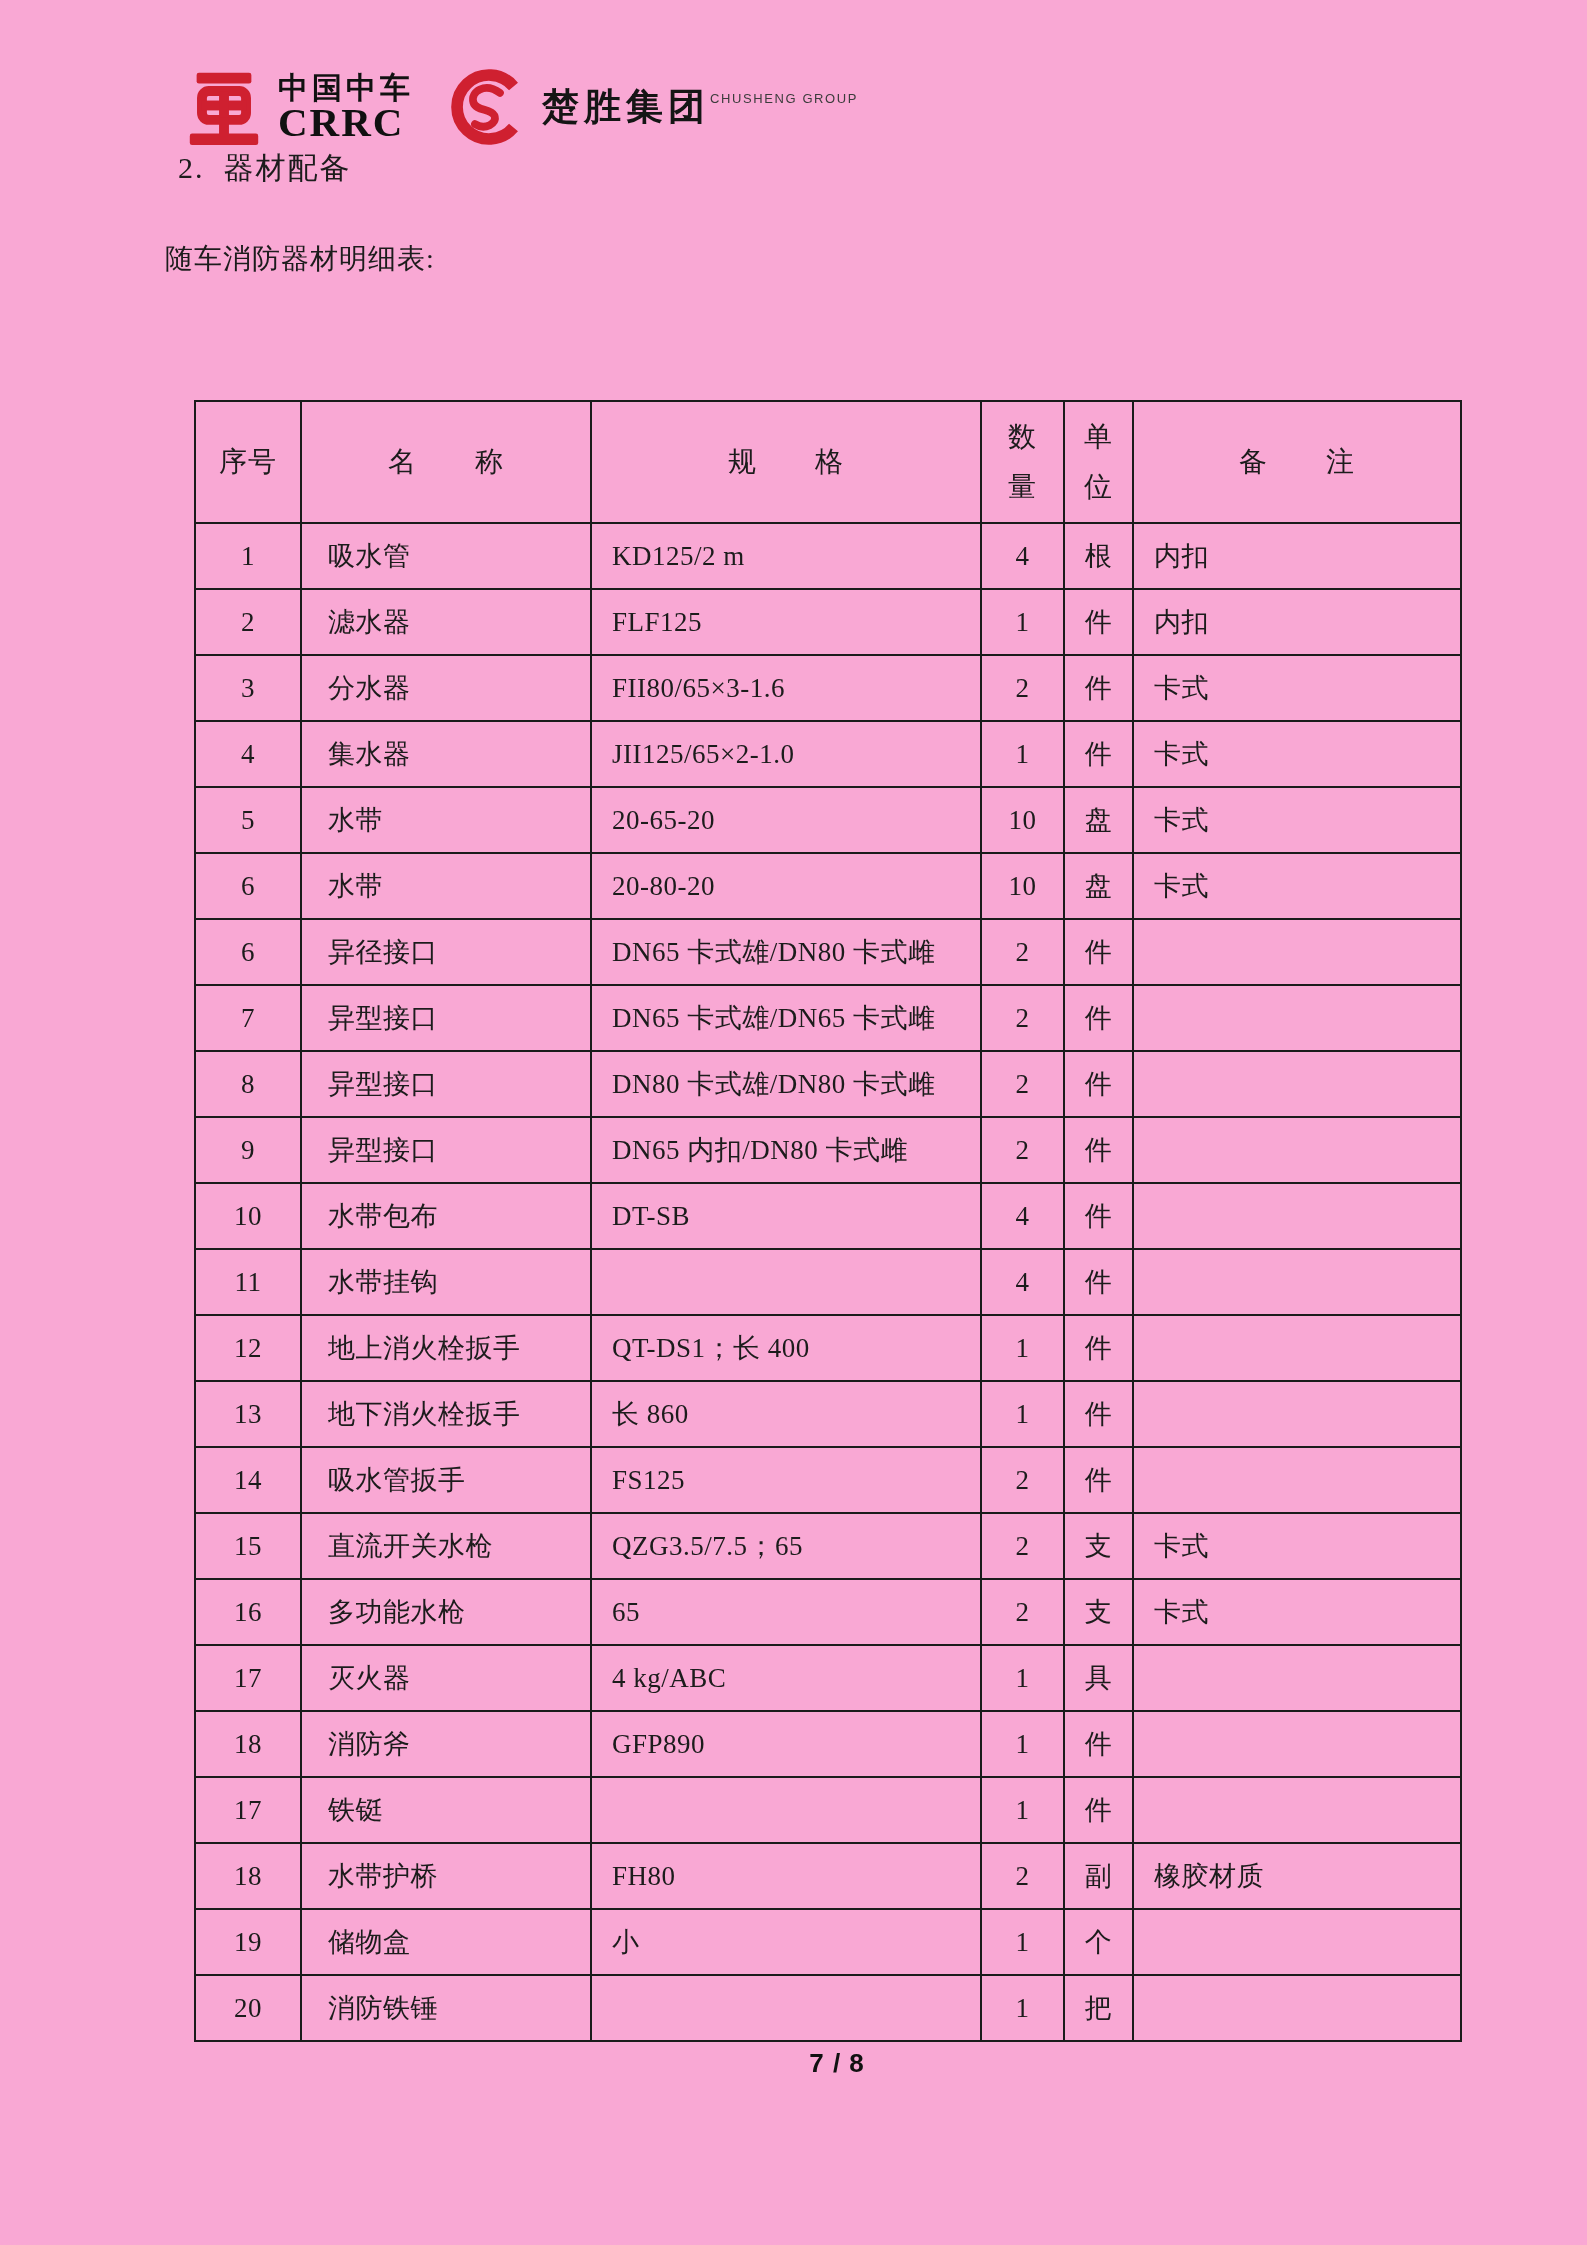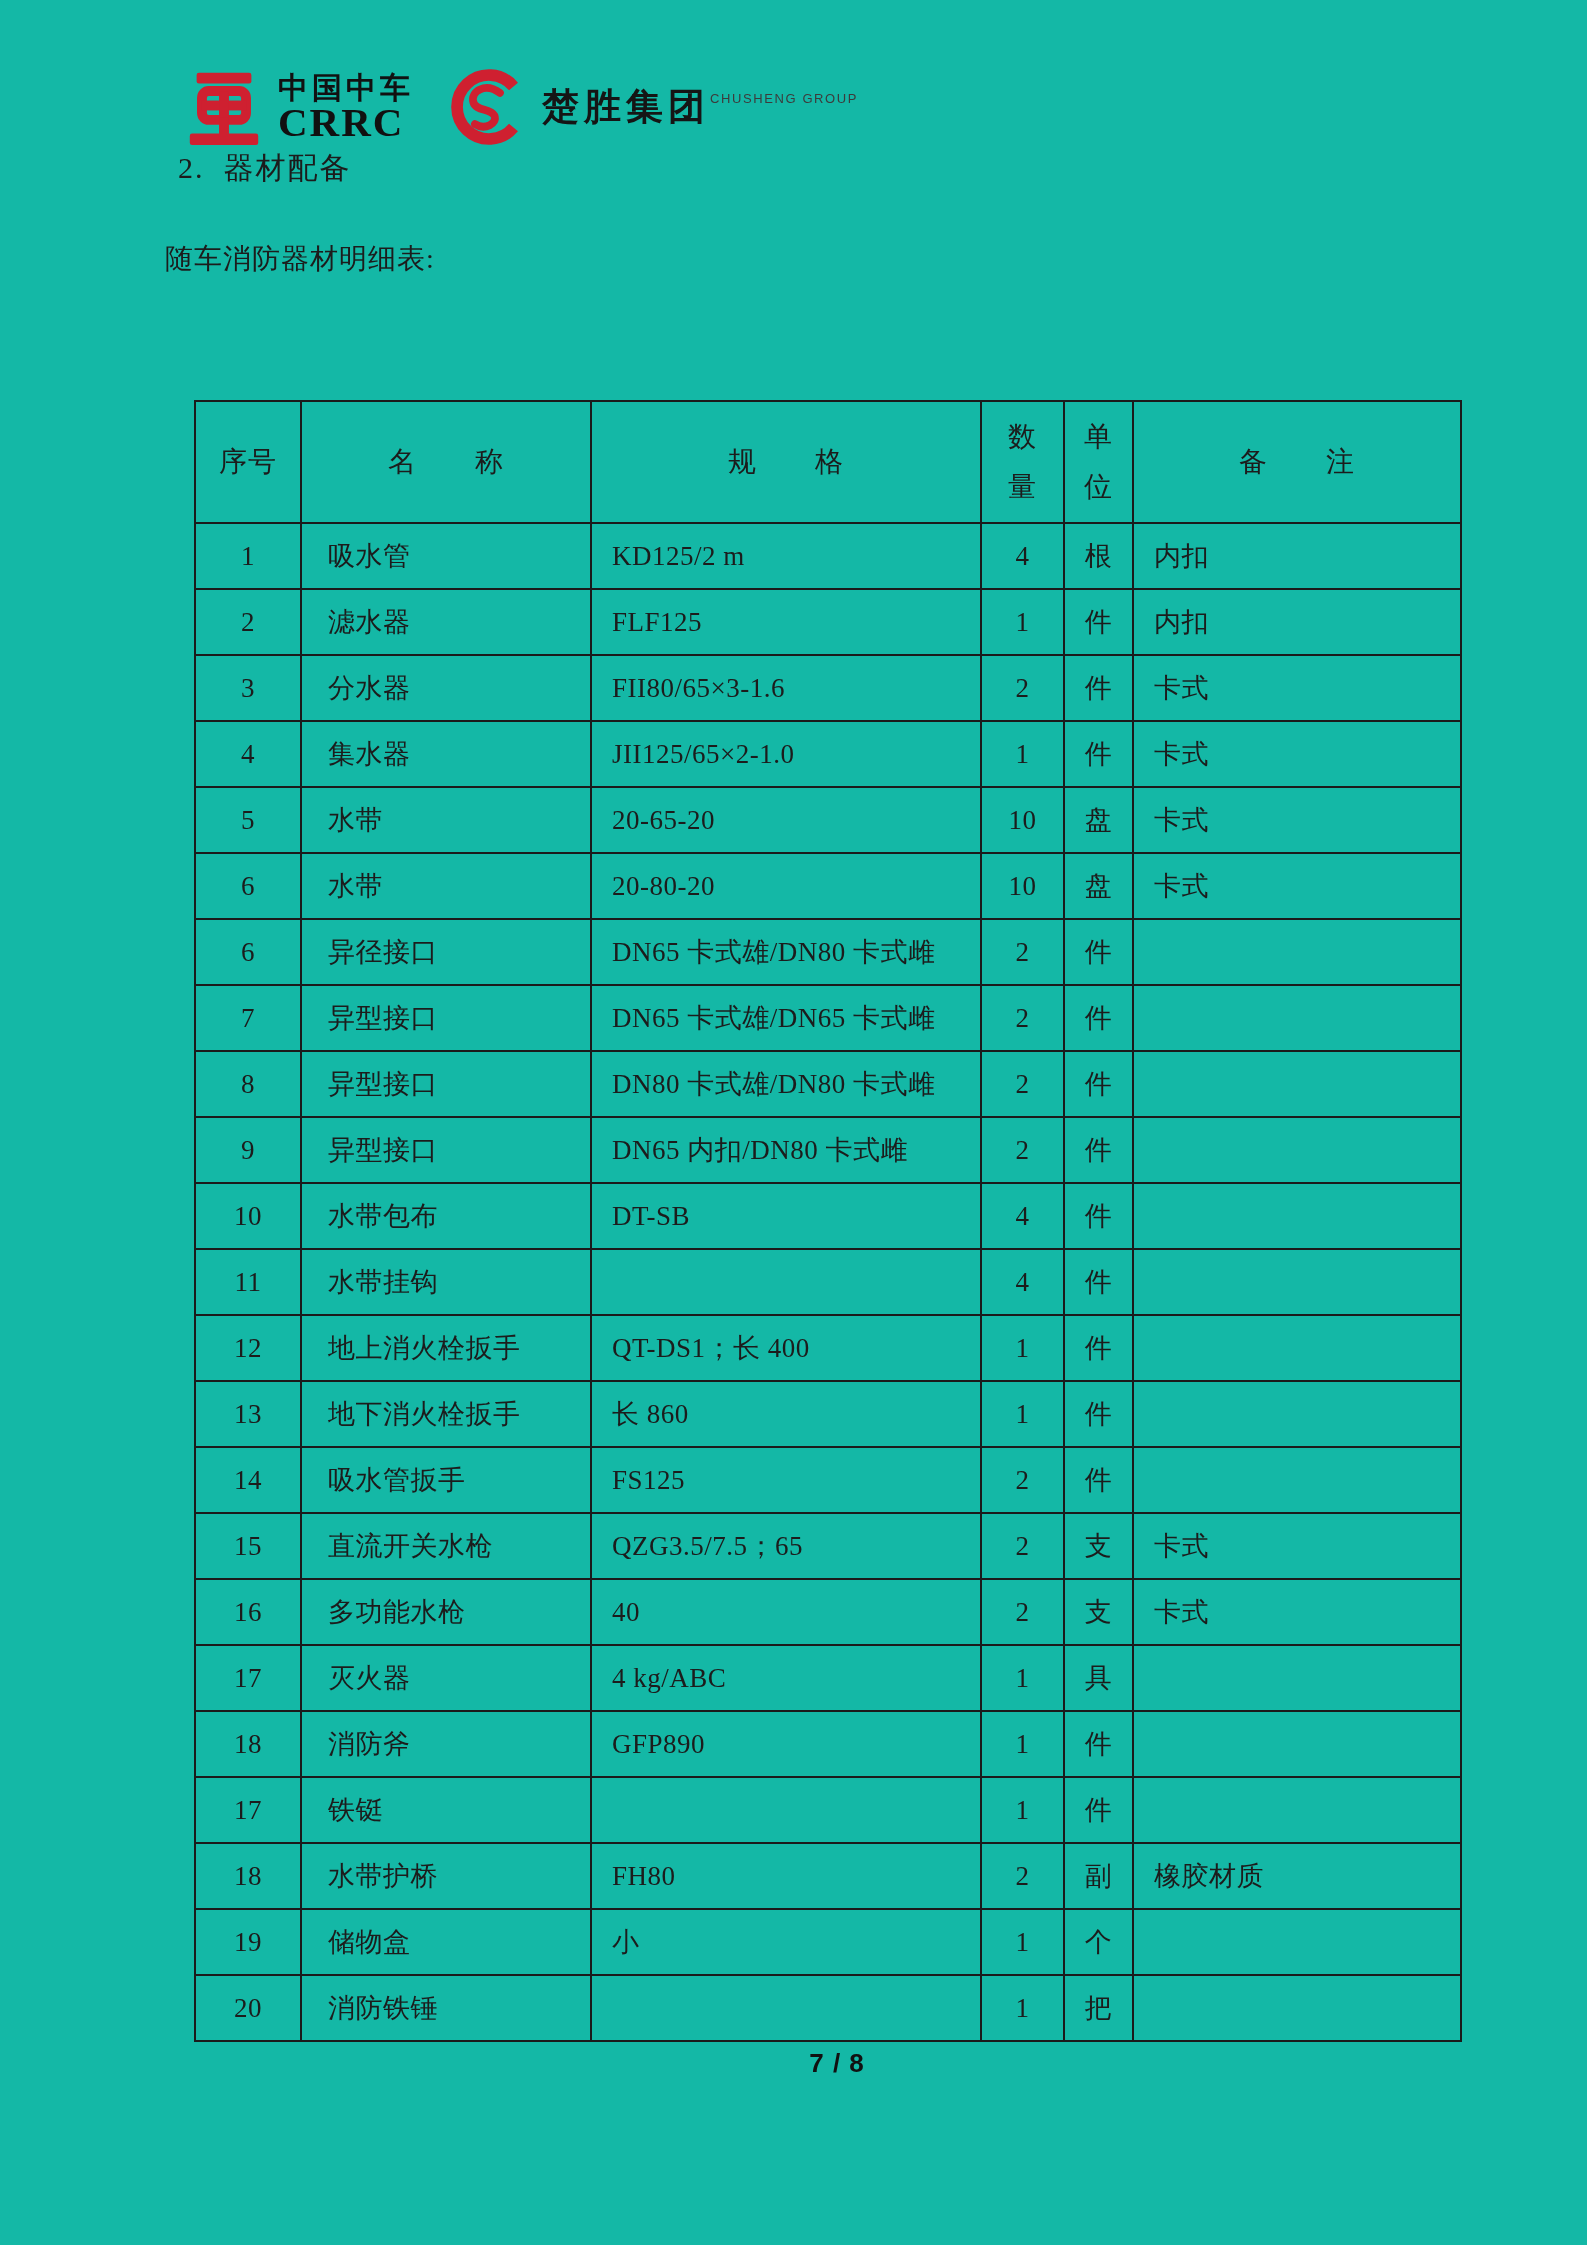--- a/index.html
+++ b/index.html
@@ -1,17 +1,17 @@
 <!DOCTYPE html>
 <html><head>
 <meta charset="utf-8">
 <style>
   html,body{margin:0;padding:0;background:#ffffff;}
   .page{
-    position:relative;width:1587px;height:2245px;background:#14b8a6;
+    position:relative;width:1587px;height:2245px;background:#f9a8d4;
     font-family:"Liberation Serif","DejaVu Serif",serif;color:#1c1c1c;overflow:hidden;
   }
   
   .logo-row{position:absolute;left:186px;top:68px;display:flex;align-items:center;}
   .logo-unit{display:flex;align-items:center;}
   .emblem{display:block;}
   .crrc-text{margin-left:16px;display:flex;flex-direction:column;justify-content:center;}
   .crrc-cn{font-family:"Liberation Sans","DejaVu Sans",sans-serif;font-weight:700;font-size:30px;letter-spacing:4px;line-height:1.05;color:#111;}
   .crrc-en{font-family:Liberation Serif, serif;font-weight:800;font-size:41px;letter-spacing:2px;line-height:0.95;color:#111;}
   .cs-unit{margin-left:36px;}
@@ -216,21 +216,21 @@
           <td class="c0">15</td>
           <td class="c1">直流开关水枪</td>
           <td class="c2">QZG3.5/7.5；65</td>
           <td class="c3">2</td>
           <td class="c4">支</td>
           <td class="c5">卡式</td>
         </tr>
         <tr>
           <td class="c0">16</td>
           <td class="c1">多功能水枪</td>
-          <td class="c2">40</td>
+          <td class="c2">65</td>
           <td class="c3">2</td>
           <td class="c4">支</td>
           <td class="c5">卡式</td>
         </tr>
         <tr>
           <td class="c0">17</td>
           <td class="c1">灭火器</td>
           <td class="c2">4 kg/ABC</td>
           <td class="c3">1</td>
           <td class="c4">具</td>

